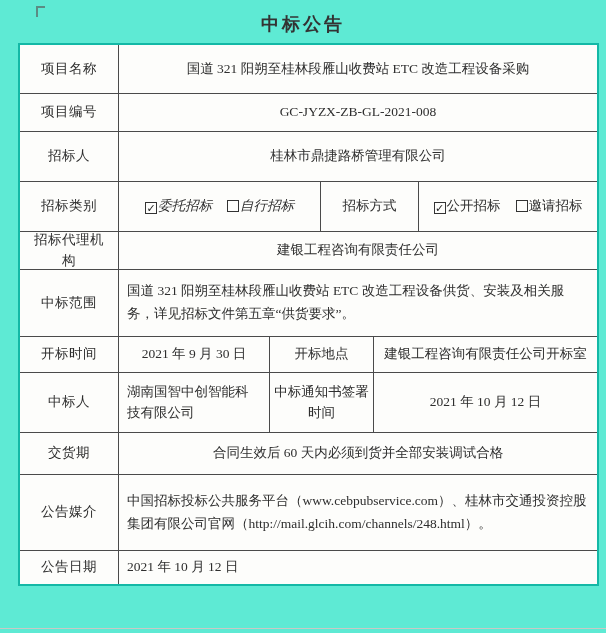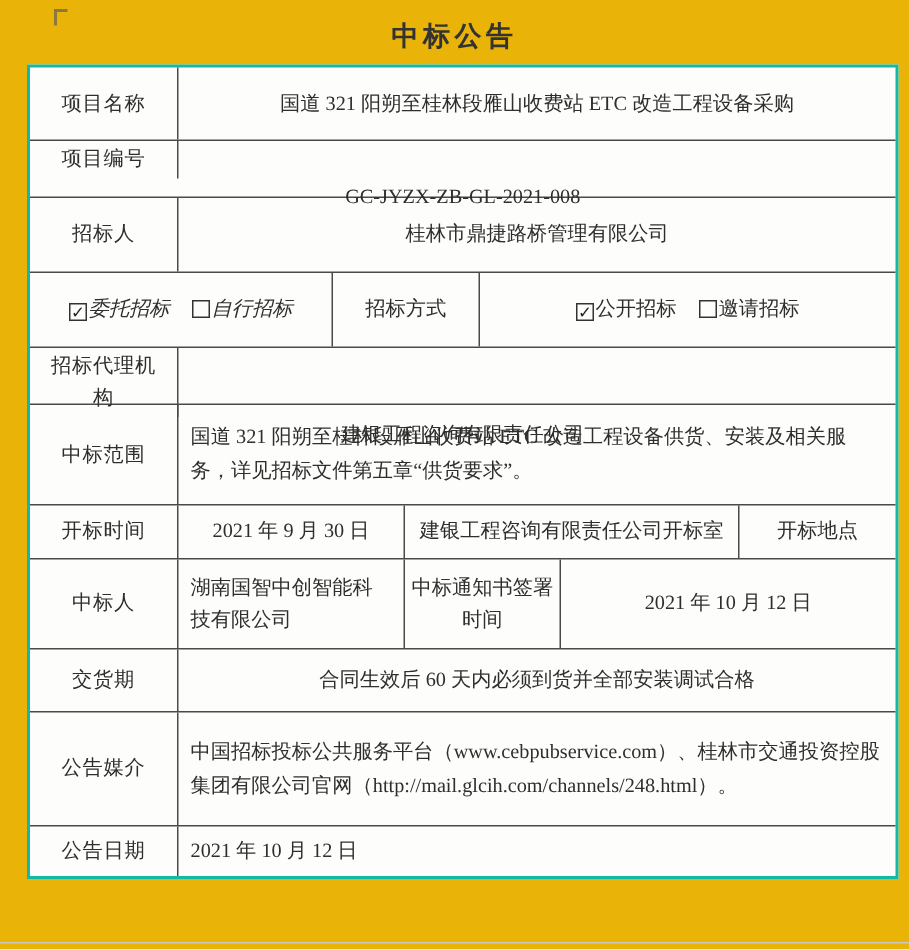--- a/index.html
+++ b/index.html
@@ -5,21 +5,21 @@
   html,body{margin:0;padding:0;}
   body{
     width:606px;height:633px;
     background:#ffffff;
     font-family:"Liberation Serif","DejaVu Serif",serif;
     color:#2e2e2e;
     -webkit-font-smoothing:antialiased;
   }
   .page{
     position:relative;width:606px;height:633px;
-    background:#eab308;overflow:hidden;
+    background:#5eead4;overflow:hidden;
   }
   .doc-title{
     position:absolute;top:12px;left:0;width:100%;
     margin:0;text-align:center;
     font-size:18px;font-weight:bold;letter-spacing:3px;
     color:#333333;
   }
   .tbl{
     position:absolute;left:18px;top:43px;width:577px;
     border:2px solid #14b8a6;
@@ -38,21 +38,21 @@
   .cell:last-child{border-right:none;}
   .c-label{width:99px;flex:none;letter-spacing:0.5px;}
   .v{flex:1;min-width:0;}
   .left{justify-content:flex-start;text-align:left;}
   .w202{width:202px;flex:none;font-style:italic;}
   .w98{width:98px;flex:none;}
   .w151{width:151px;flex:none;}
   .w104{width:104px;flex:none;}
   .tight{padding:2px;}
   .wide-lh{line-height:1.7;font-family:Liberation Serif, serif;}
-  .h48{height:48px;} .h37{height:37px;flex-direction:column;} .h49{height:49px;}
+  .h48{height:48px;} .h37{height:37px;} .h49{height:49px;}
   .h66{height:66px;} .h35{height:35px;} .h59{height:59px;}
   .h38{height:38px;} .h41{height:41px;} .h75{height:75px;} .h33{height:33px;}
   .opt{white-space:nowrap;}
   .opt + .opt{margin-left:15px;}
   .cb{
     width:12px;height:12px;
     border:1.5px solid #333;
     display:inline-flex;align-items:center;justify-content:center;
     box-sizing:border-box;
     font-size:11px;line-height:1;
@@ -96,20 +96,21 @@
       <div class="cell c-label">项目编号</div>
       <div class="cell v">GC-JYZX-ZB-GL-2021-008</div>
     </div>
 
     <div class="row h49">
       <div class="cell c-label">招标人</div>
       <div class="cell v">桂林市鼎捷路桥管理有限公司</div>
     </div>
 
     <div class="row h49">
+      <div class="cell c-label">招标类别</div>
       <div class="cell w202">
         <span class="opt"><span class="cb">✓</span><span>委托招标</span></span>
         <span class="opt"><span class="cb"></span><span>自行招标</span></span>
       </div>
       <div class="cell w98">招标方式</div>
       <div class="cell v">
         <span class="opt"><span class="cb">✓</span><span>公开招标</span></span>
         <span class="opt"><span class="cb"></span><span>邀请招标</span></span>
       </div>
     </div>
@@ -120,22 +121,22 @@
     </div>
 
     <div class="row h66">
       <div class="cell c-label">中标范围</div>
       <div class="cell v left wide-lh">国道 321 阳朔至桂林段雁山收费站 ETC 改造工程设备供货、安装及相关服务，详见招标文件第五章“供货要求”。</div>
     </div>
 
     <div class="row h35">
       <div class="cell c-label">开标时间</div>
       <div class="cell w151">2021 年 9 月 30 日</div>
+      <div class="cell w104">开标地点</div>
       <div class="cell v tight">建银工程咨询有限责任公司开标室</div>
-      <div class="cell w104">开标地点</div>
     </div>
 
     <div class="row h59">
       <div class="cell c-label">中标人</div>
       <div class="cell w151 left">湖南国智中创智能科技有限公司</div>
       <div class="cell w104 tight">中标通知书签署时间</div>
       <div class="cell v">2021 年 10 月 12 日</div>
     </div>
 
 

